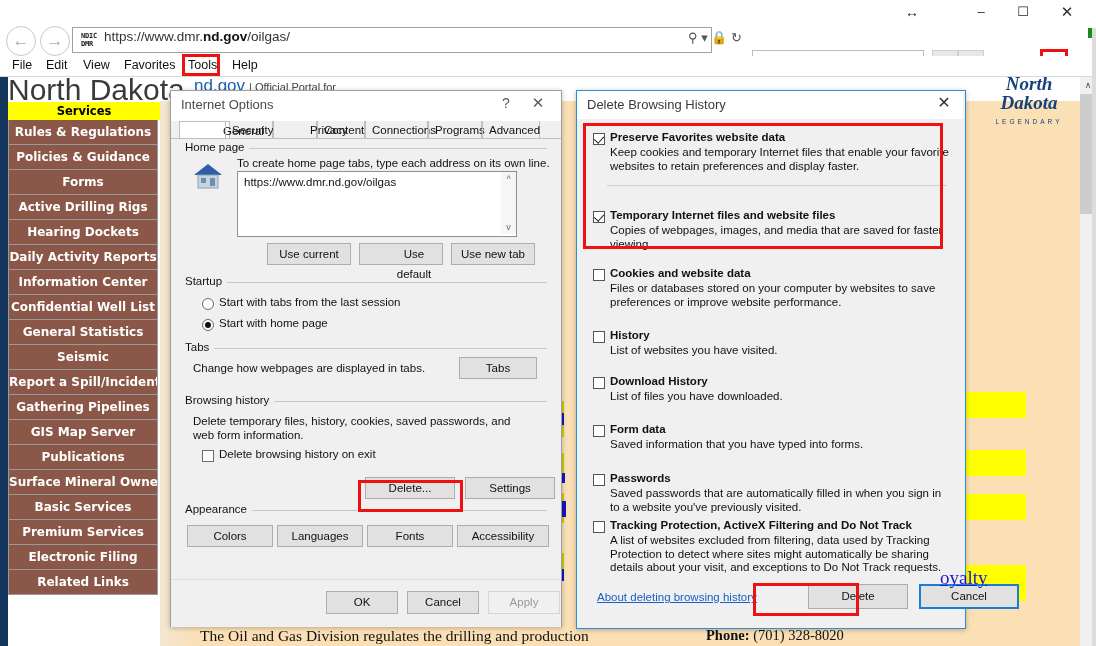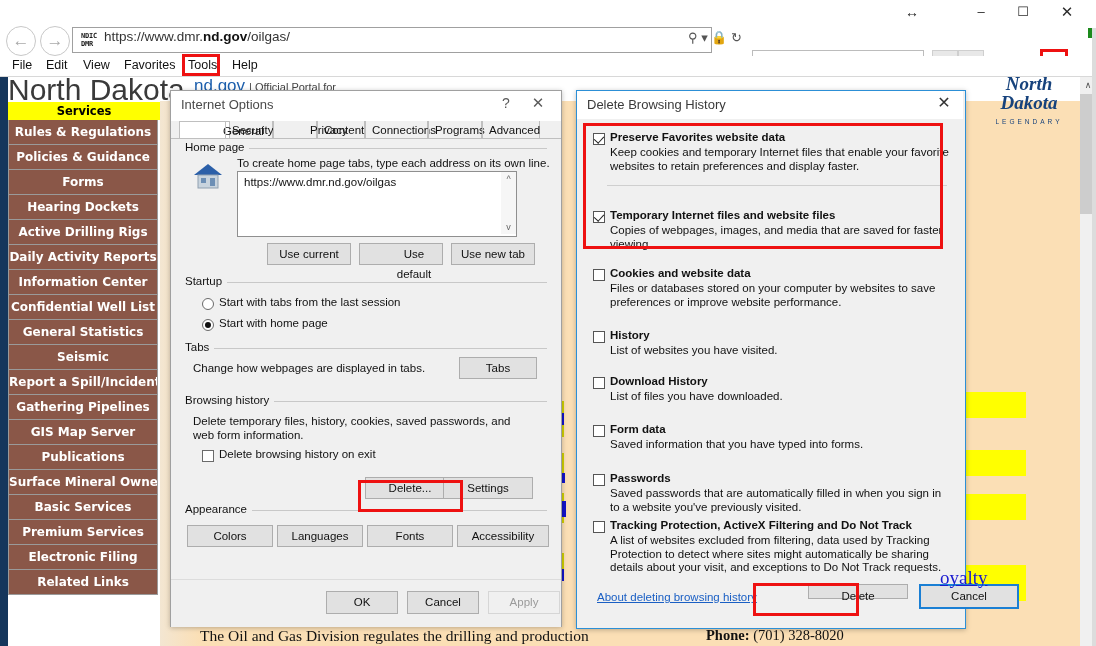--- a/index.html
+++ b/index.html
@@ -168,21 +168,21 @@
     border:solid #222;border-width:0 1.6px 1.6px 0;transform:rotate(42deg);}
   .opt .otitle{position:absolute;left:33px;top:0px;font-size:11.5px;font-weight:bold;color:#111;}
   .opt .odesc{position:absolute;left:33px;top:15px;font-size:11.5px;color:#111;
     width:340px;line-height:13.5px;}
   #dbh-hl{position:absolute;left:583px;top:123px;width:360px;height:126px;
     border:3px solid #ee1111;box-sizing:border-box;z-index:6;}
   #dbh-sep{position:absolute;left:30px;top:66px;width:340px;height:1px;background:#cfcfcf;}
   #dbh-footer{position:absolute;left:0;top:488px;width:386px;height:47px;background:#f0f0f0;}
   #dbh-link{position:absolute;left:20px;top:12px;font-size:11.5px;color:#1a5fc4;
     text-decoration:underline;}
-  #dbh-del{position:absolute;left:231px;top:5px;width:100px;height:15px;}
+  #dbh-del{position:absolute;left:231px;top:5px;width:100px;height:25px;}
   #dbh-cancel{position:absolute;left:342px;top:5px;width:100px;height:25px;
     border:2px solid #1a7fd4;}
   #dbh-del-hl{position:absolute;left:753px;top:583px;width:106px;height:33px;
     border:3px solid #ee1111;box-sizing:border-box;z-index:6;}
   #dbh-sbar{position:absolute;left:370px;top:0;width:15px;height:460px;background:#f0f0f0;}
 </style>
 </head>
 <body>
 
 <div id="browser">
@@ -280,22 +280,22 @@
       <div class="slv" style="top:452px;width:8px;height:28px;"></div>
       <div class="slvb" style="top:468px;width:6px;height:12px;"></div>
     </div>
 
     <div id="sidebar">
       <div id="svc-head">Services</div>
       <div id="sidebar-items">
           <div class="navbtn">Rules &amp; Regulations</div>
           <div class="navbtn">Policies &amp; Guidance</div>
           <div class="navbtn">Forms</div>
+          <div class="navbtn">Active Drilling Rigs</div>
           <div class="navbtn">Hearing Dockets</div>
-          <div class="navbtn">Active Drilling Rigs</div>
           <div class="navbtn">Daily Activity Reports</div>
           <div class="navbtn">Information Center</div>
           <div class="navbtn">Confidential Well List</div>
           <div class="navbtn">General Statistics</div>
           <div class="navbtn">Seismic</div>
           <div class="navbtn">Report a Spill/Incident</div>
           <div class="navbtn">Gathering Pipelines</div>
           <div class="navbtn">GIS Map Server</div>
           <div class="navbtn">Publications</div>
           <div class="navbtn">Surface Mineral Owner</div>
@@ -368,21 +368,21 @@
     <div class="grp-line" style="left:14px;top:209px;width:362px;"></div>
     <div class="txt" style="left:22px;top:223px;">Change how webpages are displayed in tabs.</div>
     <div class="btn" style="left:288px;top:218px;width:78px;height:22px;line-height:20px;">Tabs</div>
 
     <div class="grp-label" style="left:14px;top:255px;">Browsing history</div>
     <div class="grp-line" style="left:14px;top:262px;width:362px;"></div>
     <div class="txt" style="left:22px;top:275px;width:340px;line-height:14px;">Delete temporary files, history, cookies, saved passwords, and web form information.</div>
     <div class="cbx" style="left:31px;top:311px;"></div>
     <div class="txt" style="left:48px;top:309px;">Delete browsing history on exit</div>
     <div class="btn" style="left:194px;top:338px;width:90px;height:22px;line-height:20px;">Delete...</div>
-    <div class="btn" style="left:272px;top:338px;width:90px;height:22px;line-height:20px;">Settings</div>
+    <div class="btn" style="left:294px;top:338px;width:90px;height:22px;line-height:20px;">Settings</div>
 
     <div class="grp-label" style="left:14px;top:364px;">Appearance</div>
     <div class="grp-line" style="left:14px;top:371px;width:362px;"></div>
     <div class="btn" style="left:16px;top:386px;width:86px;height:22px;line-height:20px;">Colors</div>
     <div class="btn" style="left:106px;top:386px;width:86px;height:22px;line-height:20px;">Languages</div>
     <div class="btn" style="left:196px;top:386px;width:86px;height:22px;line-height:20px;">Fonts</div>
     <div class="btn" style="left:286px;top:386px;width:92px;height:22px;line-height:20px;">Accessibility</div>
   </div>
 
   <div id="ie-footer">

